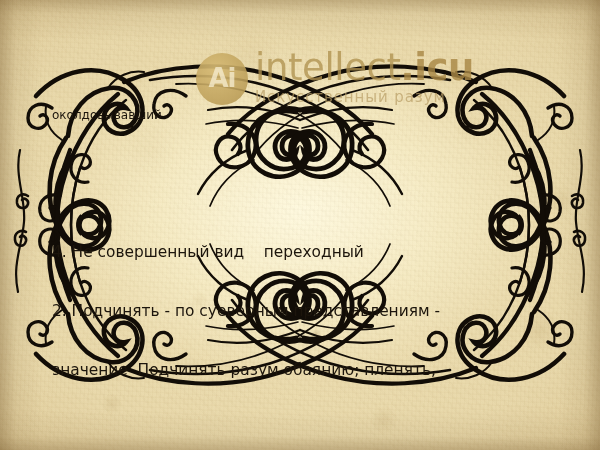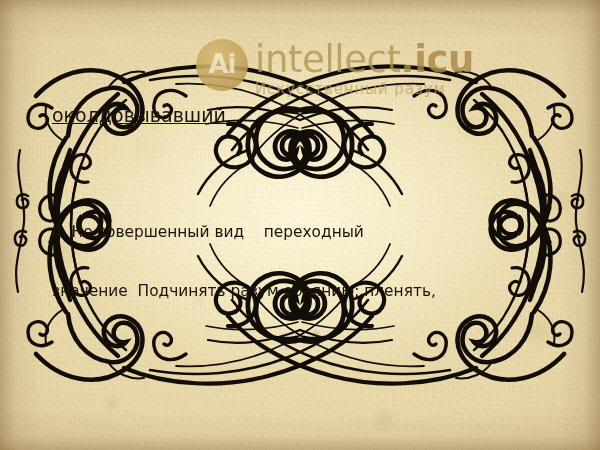--- a/index.html
+++ b/index.html
@@ -81,23 +81,23 @@
   }
 
   
   .frame { position: absolute; inset: 0; }
   .frame svg { display: block; width: 600px; height: 450px; }
 
   
   .watermark {
     position: absolute;
     left: 196px;
-    top: 37px;
+    top: 45px;
     display: flex;
-    align-items: flex-start;
+    align-items: flex-end;
     pointer-events: none;
   }
   .wm-badge {
     position: relative;
     width: 52px;
     height: 52px;
     border-radius: 50%;
     background: radial-gradient(circle at 38% 32%, rgba(214,186,116,0.92), rgba(188,158,88,0.88) 70%, rgba(170,140,74,0.85) 100%);
     flex: 0 0 auto;
     margin-top: 2px;
@@ -137,24 +137,23 @@
     position: absolute;
     left: 52px;
     top: 66px;
     width: 500px;
     color: #1c150c;
     font-size: 15.4px;
     line-height: 19.6px;
     white-space: pre-wrap;
   }
   .headword {
-    font-size: 19px;
+    font-size: 12px;
     line-height: 20px;
-    margin-bottom: 0;
-    text-decoration: underline;
+    margin-bottom: 20px;
   }
   .sense-block { margin-bottom: 0; }
   .sense-line { white-space: pre-wrap; }
 </style>
 </head>
 <body>
 
 <div id="page">
 
   <div class="paper-base"></div>
@@ -239,20 +238,21 @@
       <div class="wm-title"><span>intellect</span><b>.icu</b></div>
       <div class="wm-sub">Искусственный  разум</div>
     </div>
   </div>
 
   <div class="article">
     <div class="headword">околдовывавший</div>
 
     <div class="sense-block">
       <div class="sense-line">4. Не совершенный вид    переходный</div>
+      <div class="sense-line">2. Подчинять - по суеверным представлениям -</div>
       <div class="sense-line">значение  Подчинять разум обаянию; пленять,</div>
       
     </div>
 
     
   </div>
 
 </div>
 
 </body></html>

